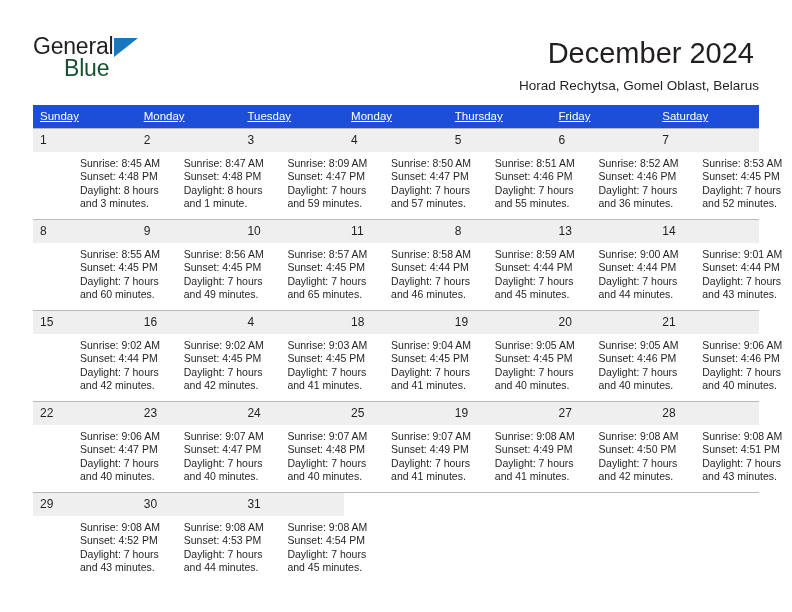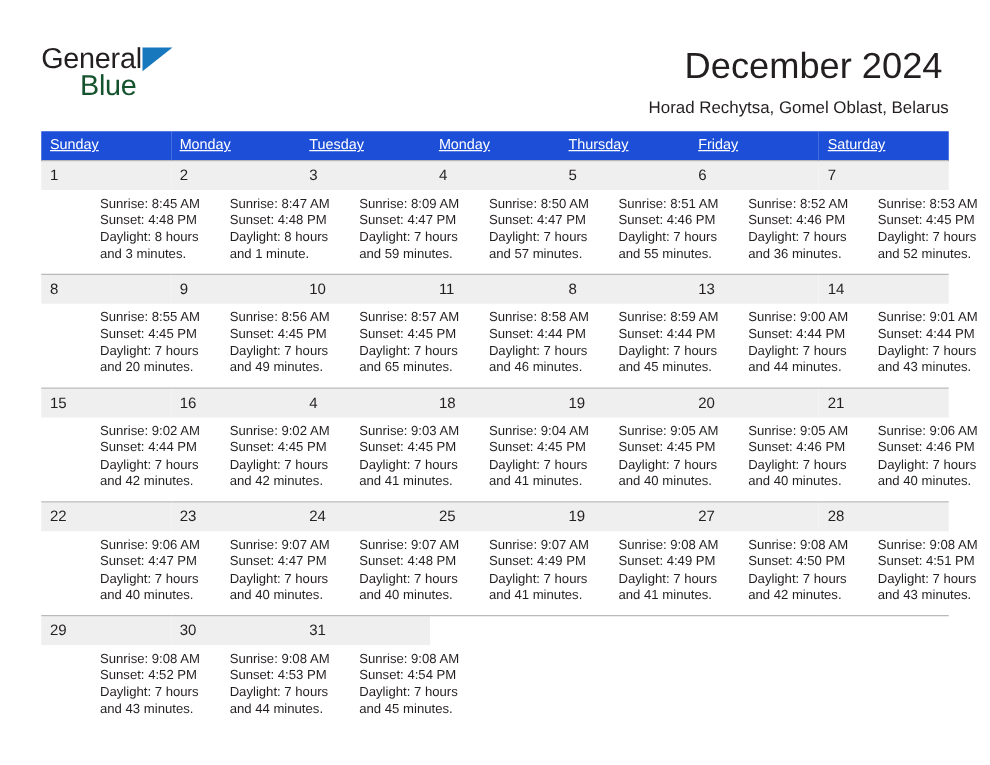--- a/index.html
+++ b/index.html
@@ -245,21 +245,21 @@
             </div>
           </td>
         </tr>
         <tr class="week">
           <td>
             <span class="daynum">8</span>
             <div class="details">
               <div>Sunrise: 8:55 AM</div>
               <div>Sunset: 4:45 PM</div>
               <div>Daylight: 7 hours</div>
-              <div>and 20 minutes.</div>
+              <div>and 60 minutes.</div>
             </div>
           </td>
           <td>
             <span class="daynum">9</span>
             <div class="details">
               <div>Sunrise: 8:56 AM</div>
               <div>Sunset: 4:45 PM</div>
               <div>Daylight: 7 hours</div>
               <div>and 49 minutes.</div>
             </div>

